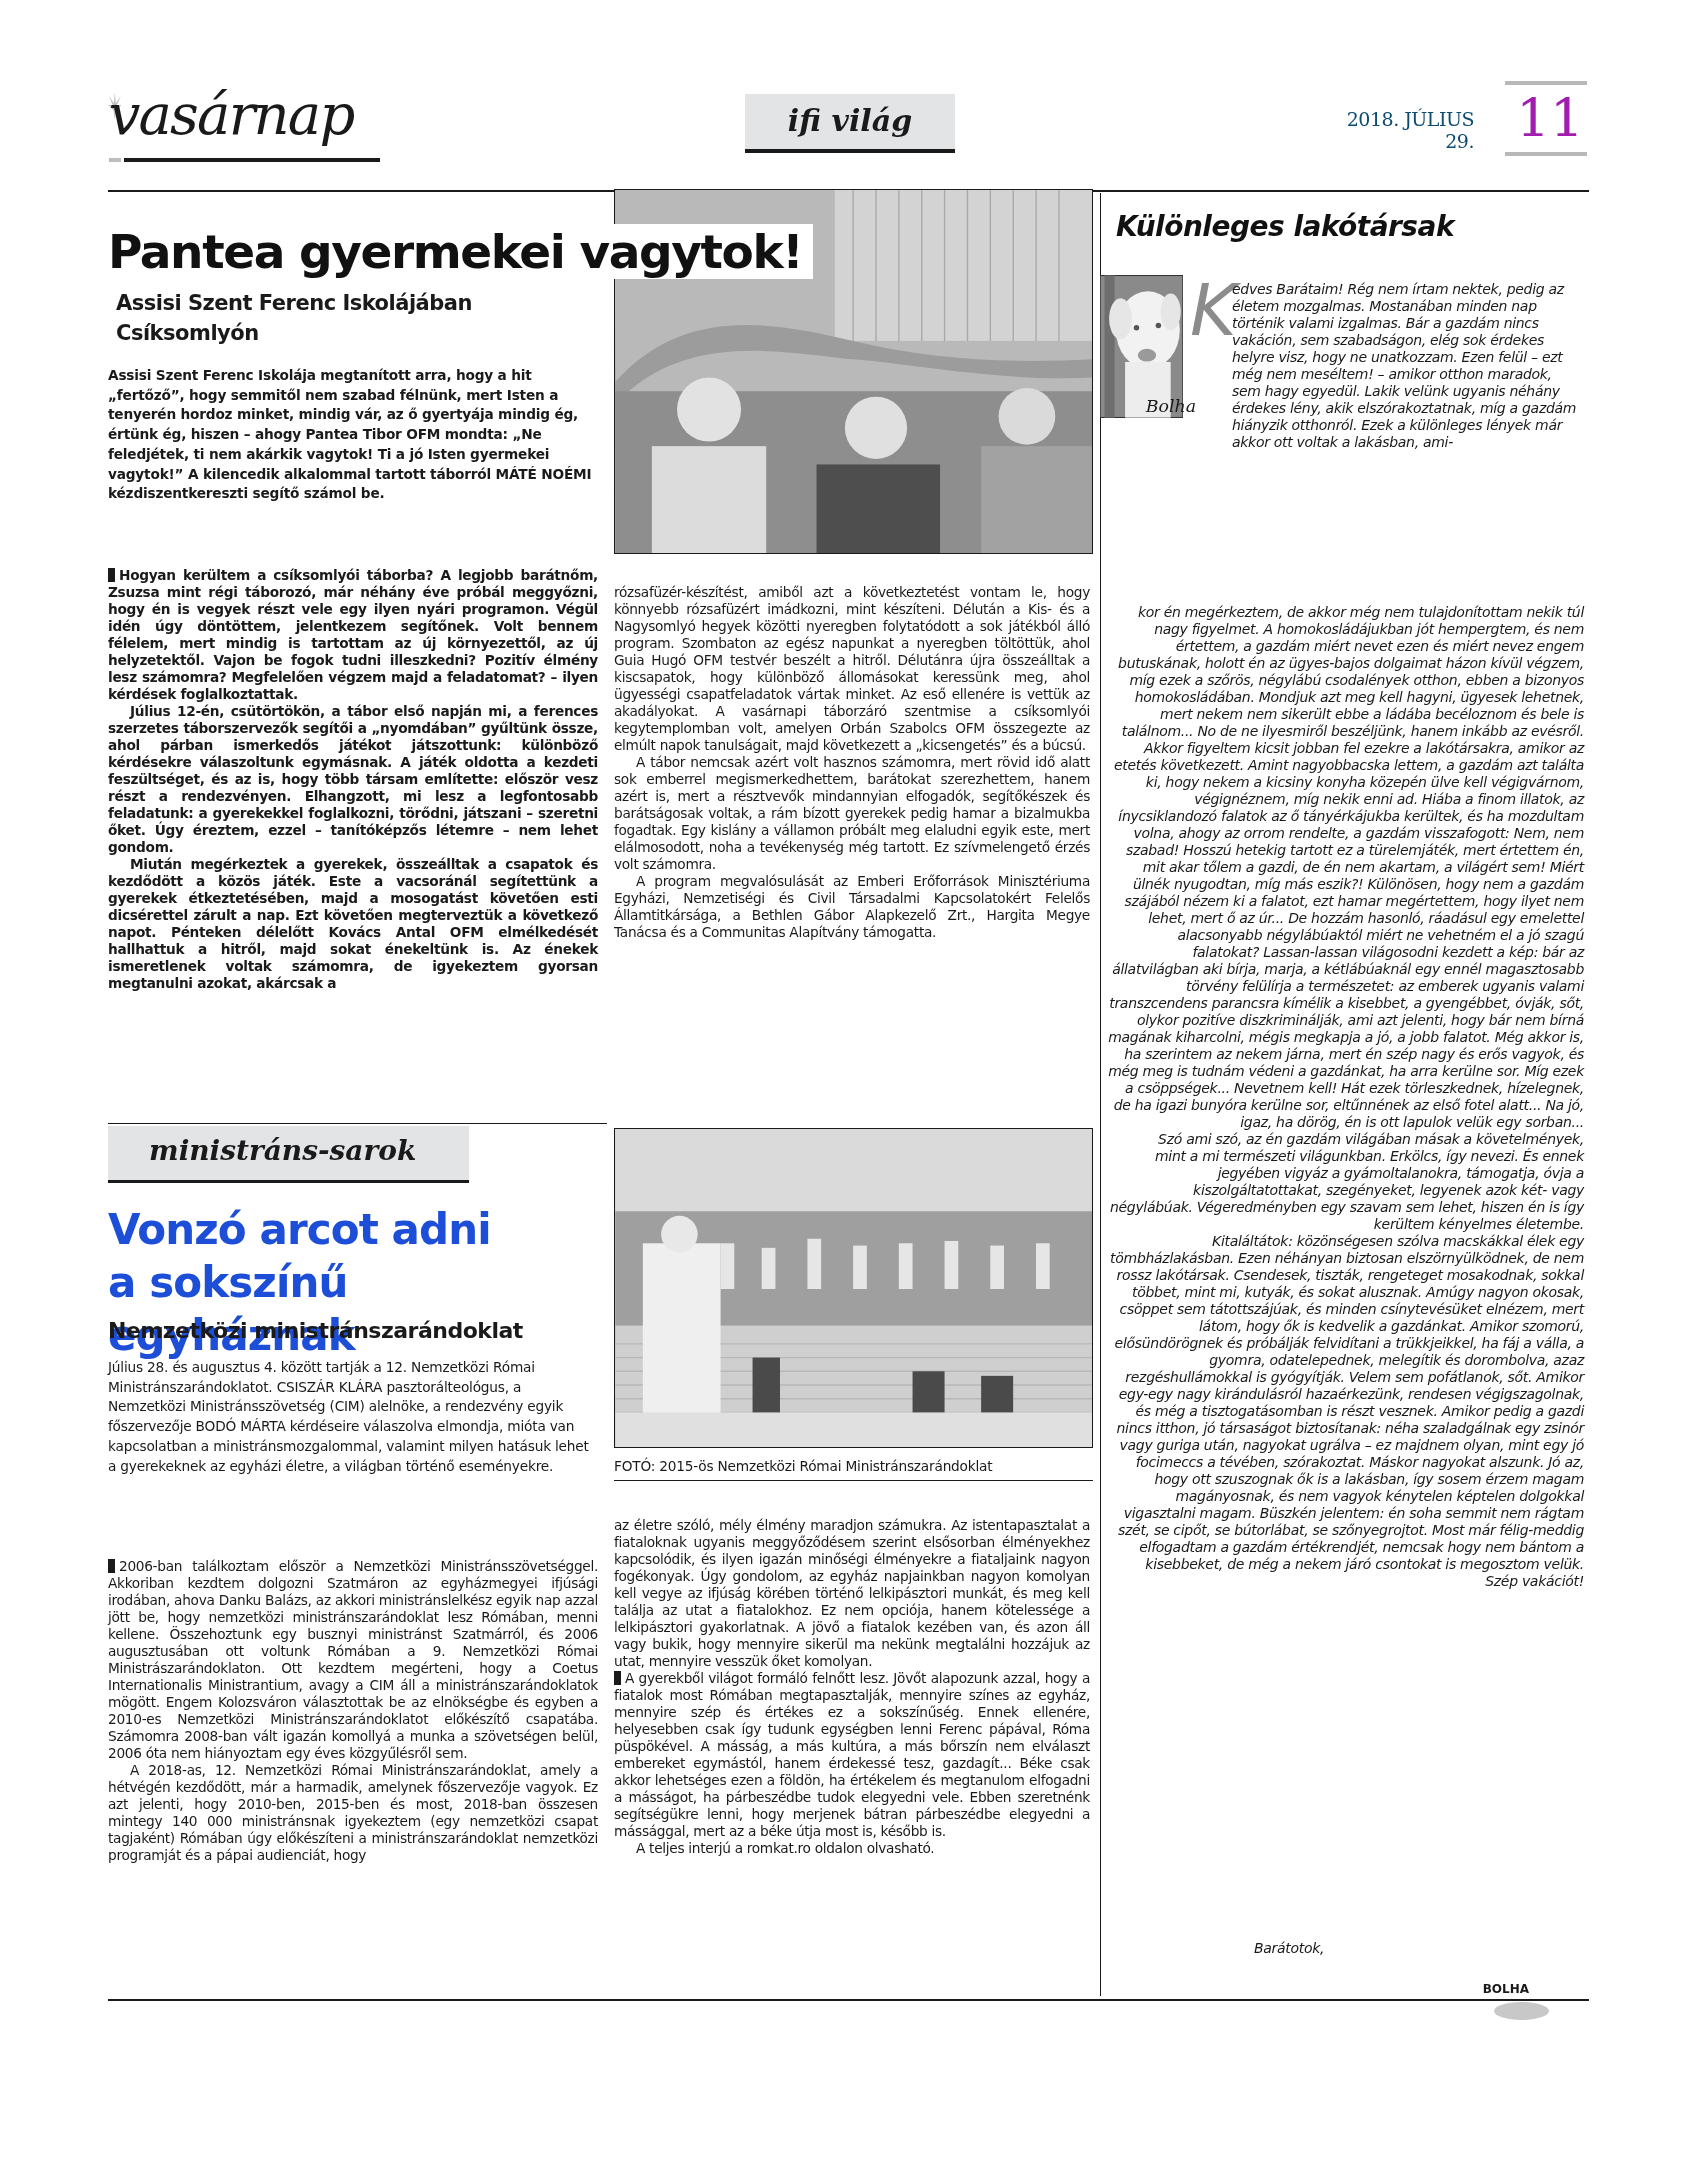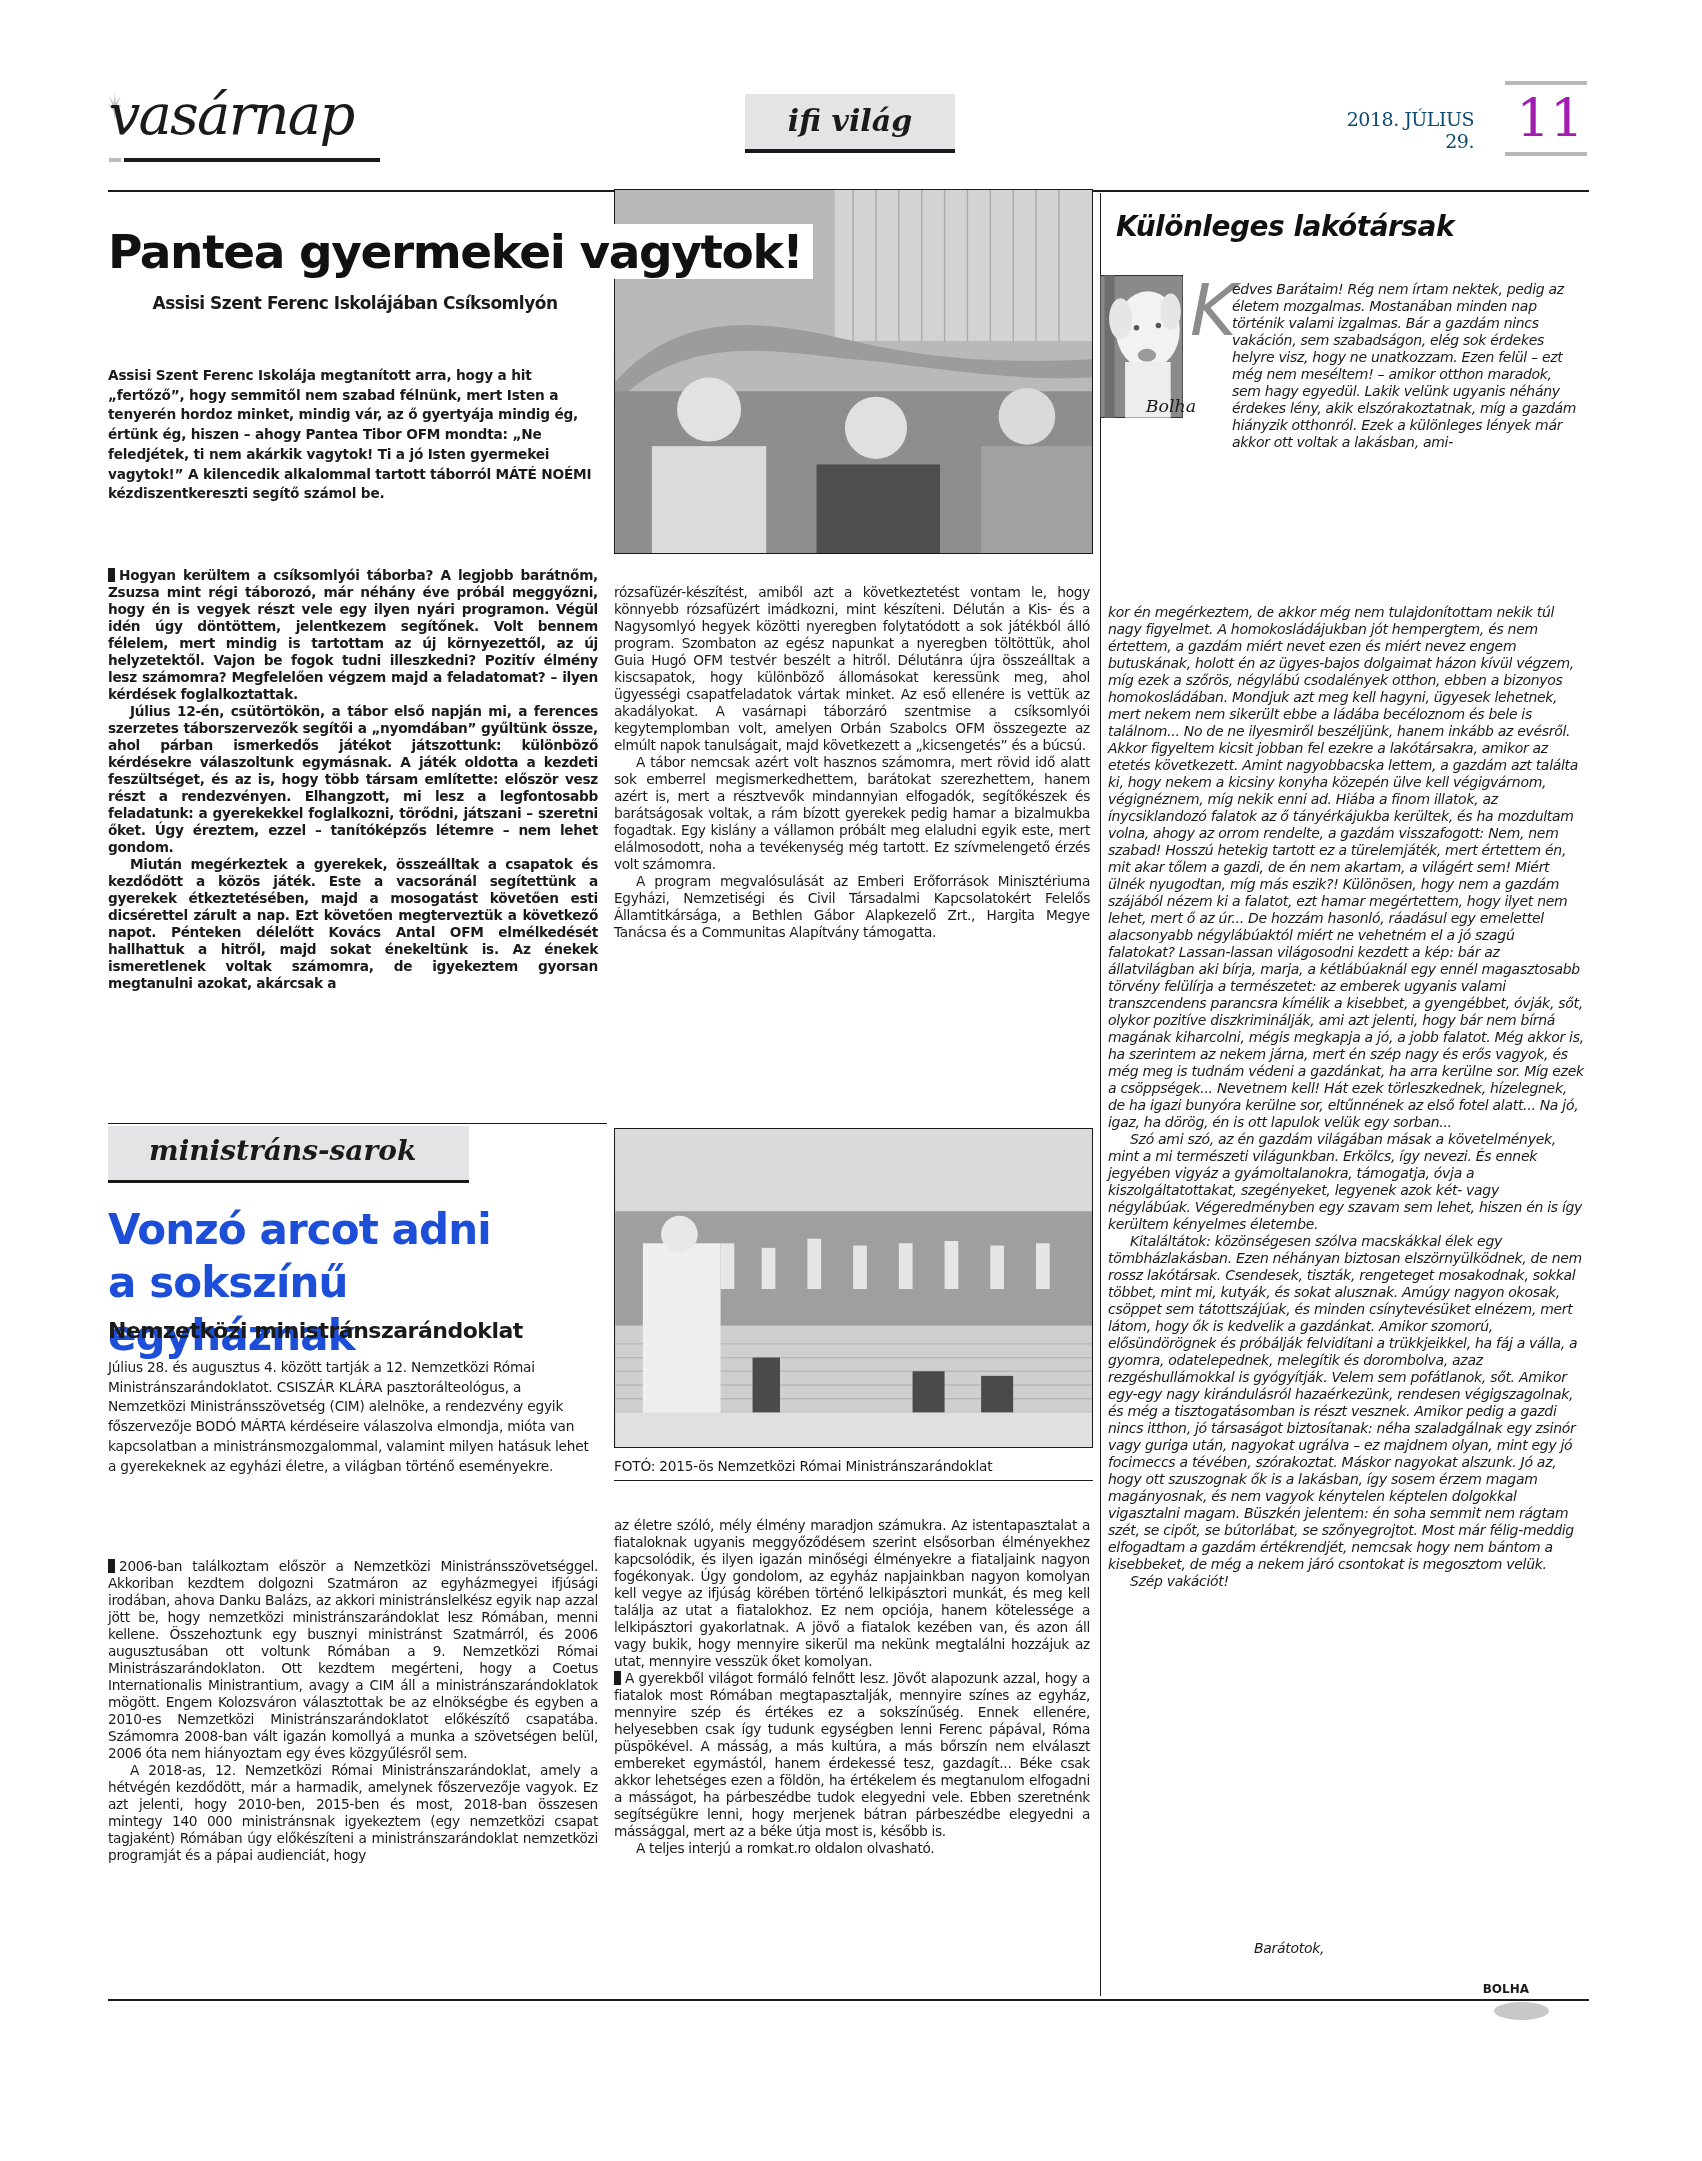--- a/index.html
+++ b/index.html
@@ -49,23 +49,23 @@
   #bottom-rule { left: 108px; top: 1999px; width: 1481px; height: 1.8px; background: #1a1a1a; }
   #mid-hrule { left: 108px; top: 1123px; width: 499px; height: 1.4px; background: #1a1a1a; }
 
   
   #a1-title {
     left: 108px; top: 224px; white-space: nowrap; z-index: 3;
     font-family: "DejaVu Sans", sans-serif; font-weight: bold; font-size: 47px;
     letter-spacing: -1.4px; color: #111; background: #ffffff; padding-right: 11px;
   }
   #a1-subtitle {
-    left: 108px; top: 288px; width: 494px;
-    font-family: "DejaVu Sans", sans-serif; font-weight: bold; font-size: 17px;
-    line-height: 30px; color: #1a1a1a; letter-spacing: -0.5px; text-align: center;
+    left: 116px; top: 288px; width: 494px;
+    font-family: "DejaVu Sans", sans-serif; font-weight: bold; font-size: 21px;
+    line-height: 30px; color: #1a1a1a; letter-spacing: -0.5px;
   }
   #a1-lead {
     left: 108px; top: 366px; width: 494px;
     font-family: "DejaVu Sans", sans-serif; font-weight: bold; font-size: 13.7px;
     line-height: 19.7px; color: #1a1a1a; letter-spacing: -0.2px;
   }
   .body {
     font-family: "DejaVu Sans", sans-serif; font-size: 13.7px; line-height: 17px;
     color: #1a1a1a; text-align: justify; letter-spacing: -0.3px; hyphens: auto;
   }
@@ -131,21 +131,21 @@
     font-family: "DejaVu Sans", sans-serif; font-style: italic; font-size: 14px;
     line-height: 17px; color: #1a1a1a; letter-spacing: -0.3px;
   }
   #a3-intro { left: 1190px; top: 281px; width: 393px; }
   #dropcap {
     position: absolute; left: 1190px; top: 275px;
     font-family: "DejaVu Sans", sans-serif; font-style: italic; font-size: 71px; line-height: 1;
     color: #8c8c8c;
   }
   #a3-body { left: 1108px; top: 604px; width: 476px; }
-  #a3-body p { text-indent: 22px; }
+  #a3-body p { text-indent: 22px; text-align: right; }
   #a3-body p.cont { text-indent: 0; }
   #sign-off { left: 1254px; top: 1940px; width: 275px; }
   #sign-name {
     left: 1437px; top: 1982px; width: 92px; text-align: right;
     font-family: "DejaVu Sans", sans-serif; font-weight: bold; font-size: 12px; color: #1a1a1a;
   }
   #sign-oval { left: 1494px; top: 2002px; width: 55px; height: 18.3px; border-radius: 50%; background: #c8c8c8; }
 </style>
 </head>
 <body>

